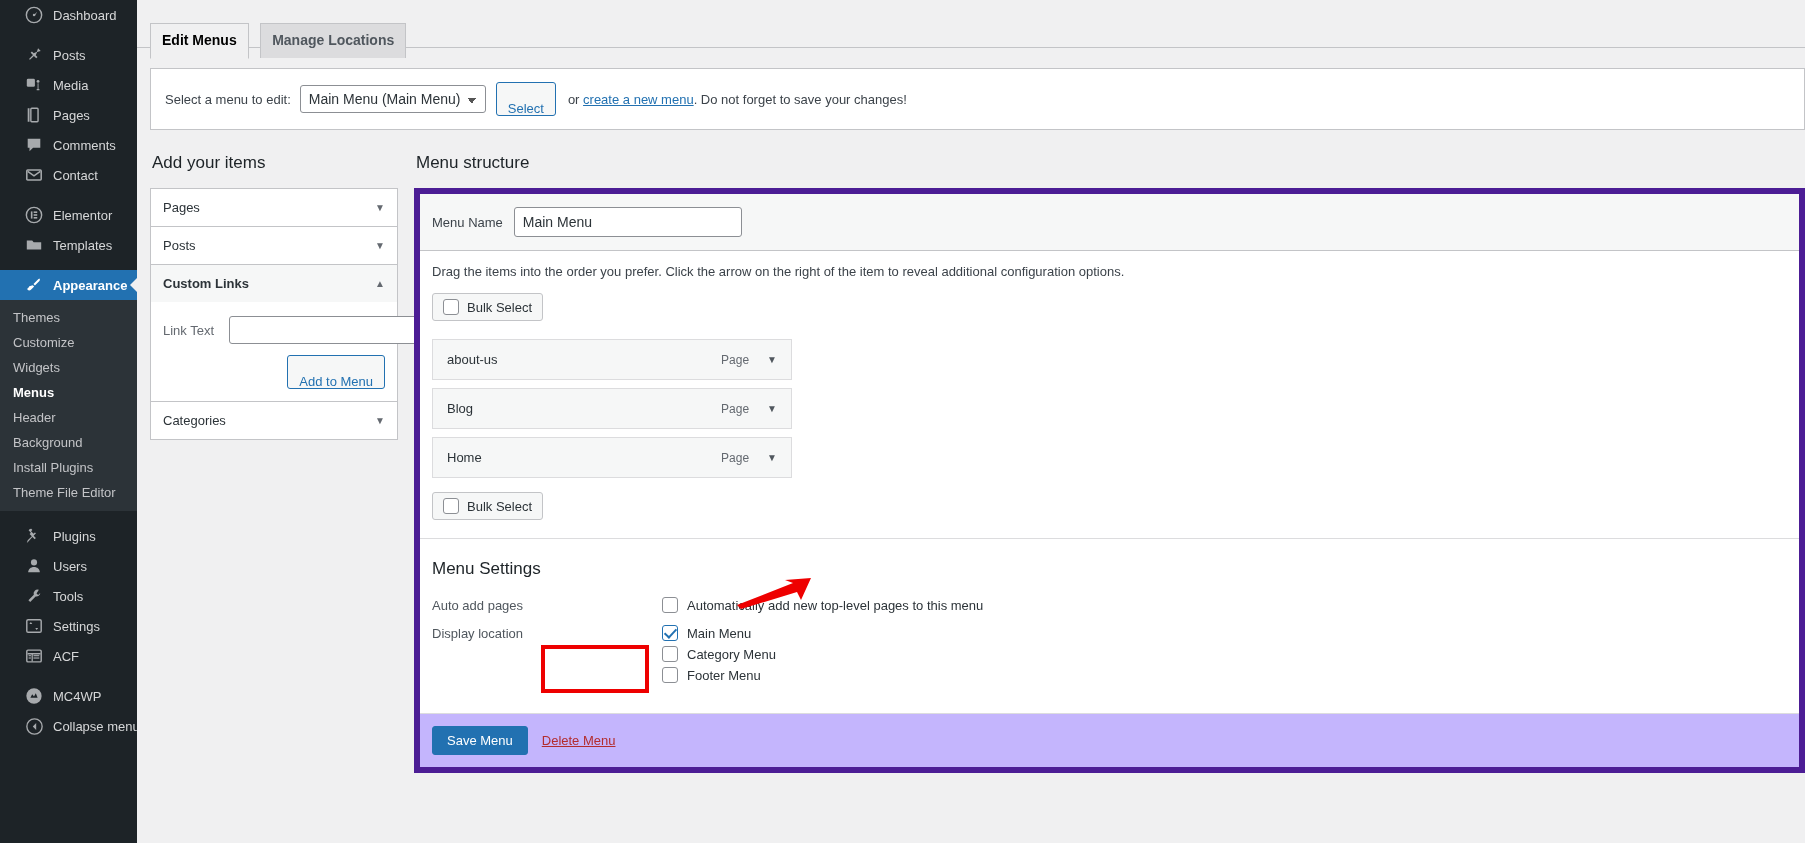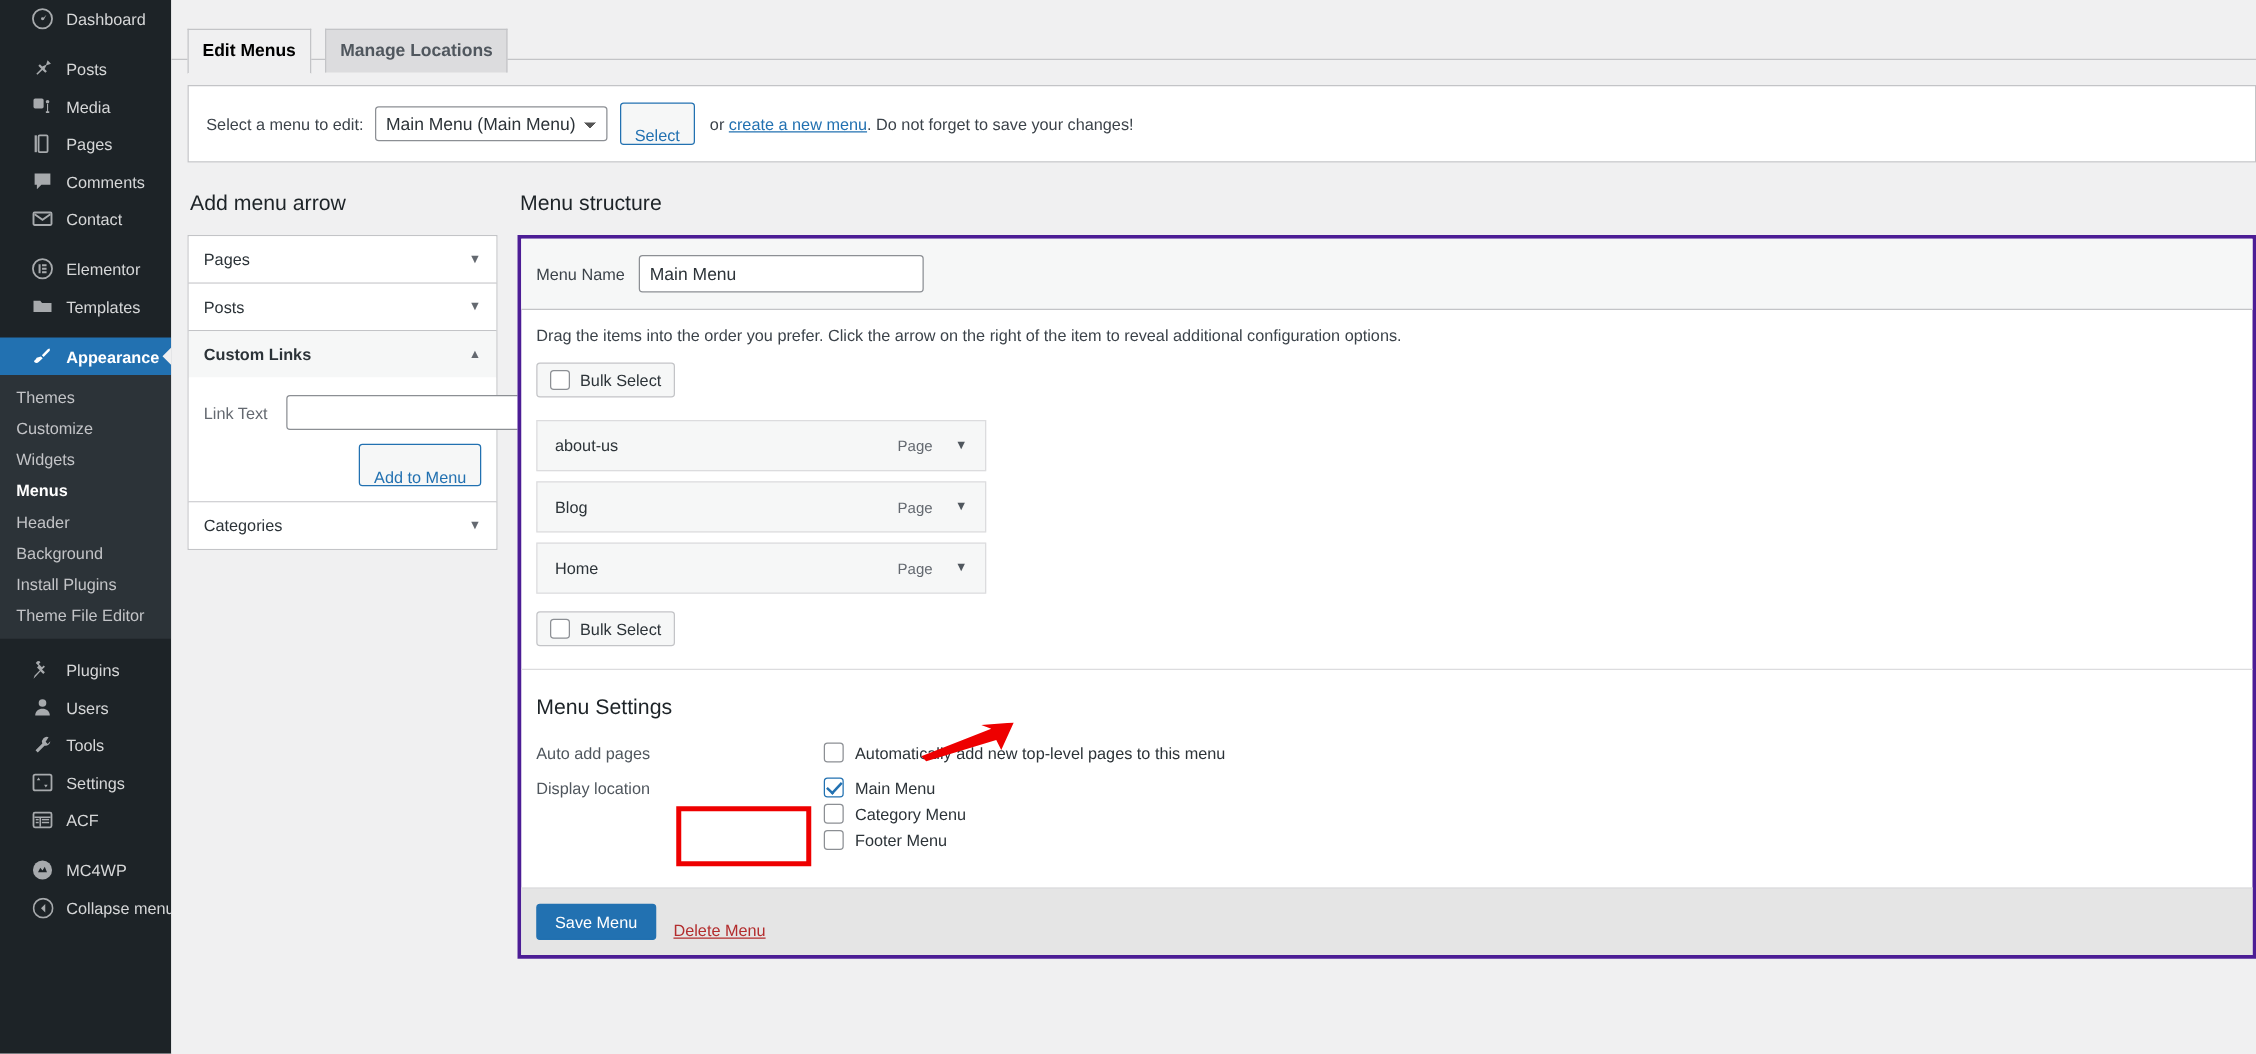--- a/index.html
+++ b/index.html
@@ -204,21 +204,21 @@
   .field-row input.mono {
     font-family: "Liberation Mono", monospace;
   }
   .field-row input::placeholder { color: #8b8e91; }
   .acc-actions { display: flex; justify-content: flex-end; margin-top: 4px; }
 
   
   .col-right { flex: 1; margin-left: 16px; padding-right: 0; }
   .menu-box {
     background: #fff;
-    border: 3px solid #4c1d95;
+    border: 6px solid #4c1d95;
   }
   .menu-name-row {
     background: #f6f7f7;
     border-bottom: 1px solid #c3c4c7;
     padding: 13px 12px;
     display: flex;
     align-items: center;
   }
   .menu-name-row .f-label {
     font-size: 13px;
@@ -306,25 +306,25 @@
   .ms-options { display: flex; flex-direction: column; gap: 5px; }
   .ms-opt {
     display: flex;
     align-items: center;
     gap: 9px;
     font-size: 13px;
     color: #2c3338;
     cursor: pointer;
   }
   .publish-row {
-    background: #e5e5e5;
+    background: #c4b5fd;
     border-top: 1px solid #dcdcde;
     padding: 12px 12px;
     display: flex;
-    align-items: flex-end;
+    align-items: center;
     gap: 14px;
   }
   .btn-primary {
     background: #2271b1;
     border: 1px solid #2271b1;
     color: #fff;
     border-radius: 3px;
     font-size: 13px;
     font-weight: 400;
     padding: 7px 14px;
@@ -542,21 +542,21 @@
     <select class="menu-select">
       <option>Main Menu (Main Menu)</option>
     </select>
     <button class="btn-secondary" style="margin-left:10px;">Select</button>
     <span class="bar-note"><span>or </span><a href="#">create a new menu</a><span>. Do not forget to save your changes!</span></span>
   </div>
 
   <div class="columns">
 
     <div class="col-left">
-      <h2 class="col-head">Add menu arrow</h2>
+      <h2 class="col-head">Add your items</h2>
       <div class="accordion">
 
         <div class="acc-section">
           <div class="acc-head">
             <span>Pages</span>
             <span class="acc-arrow">▼</span>
           </div>
         </div>
 
         <div class="acc-section">

